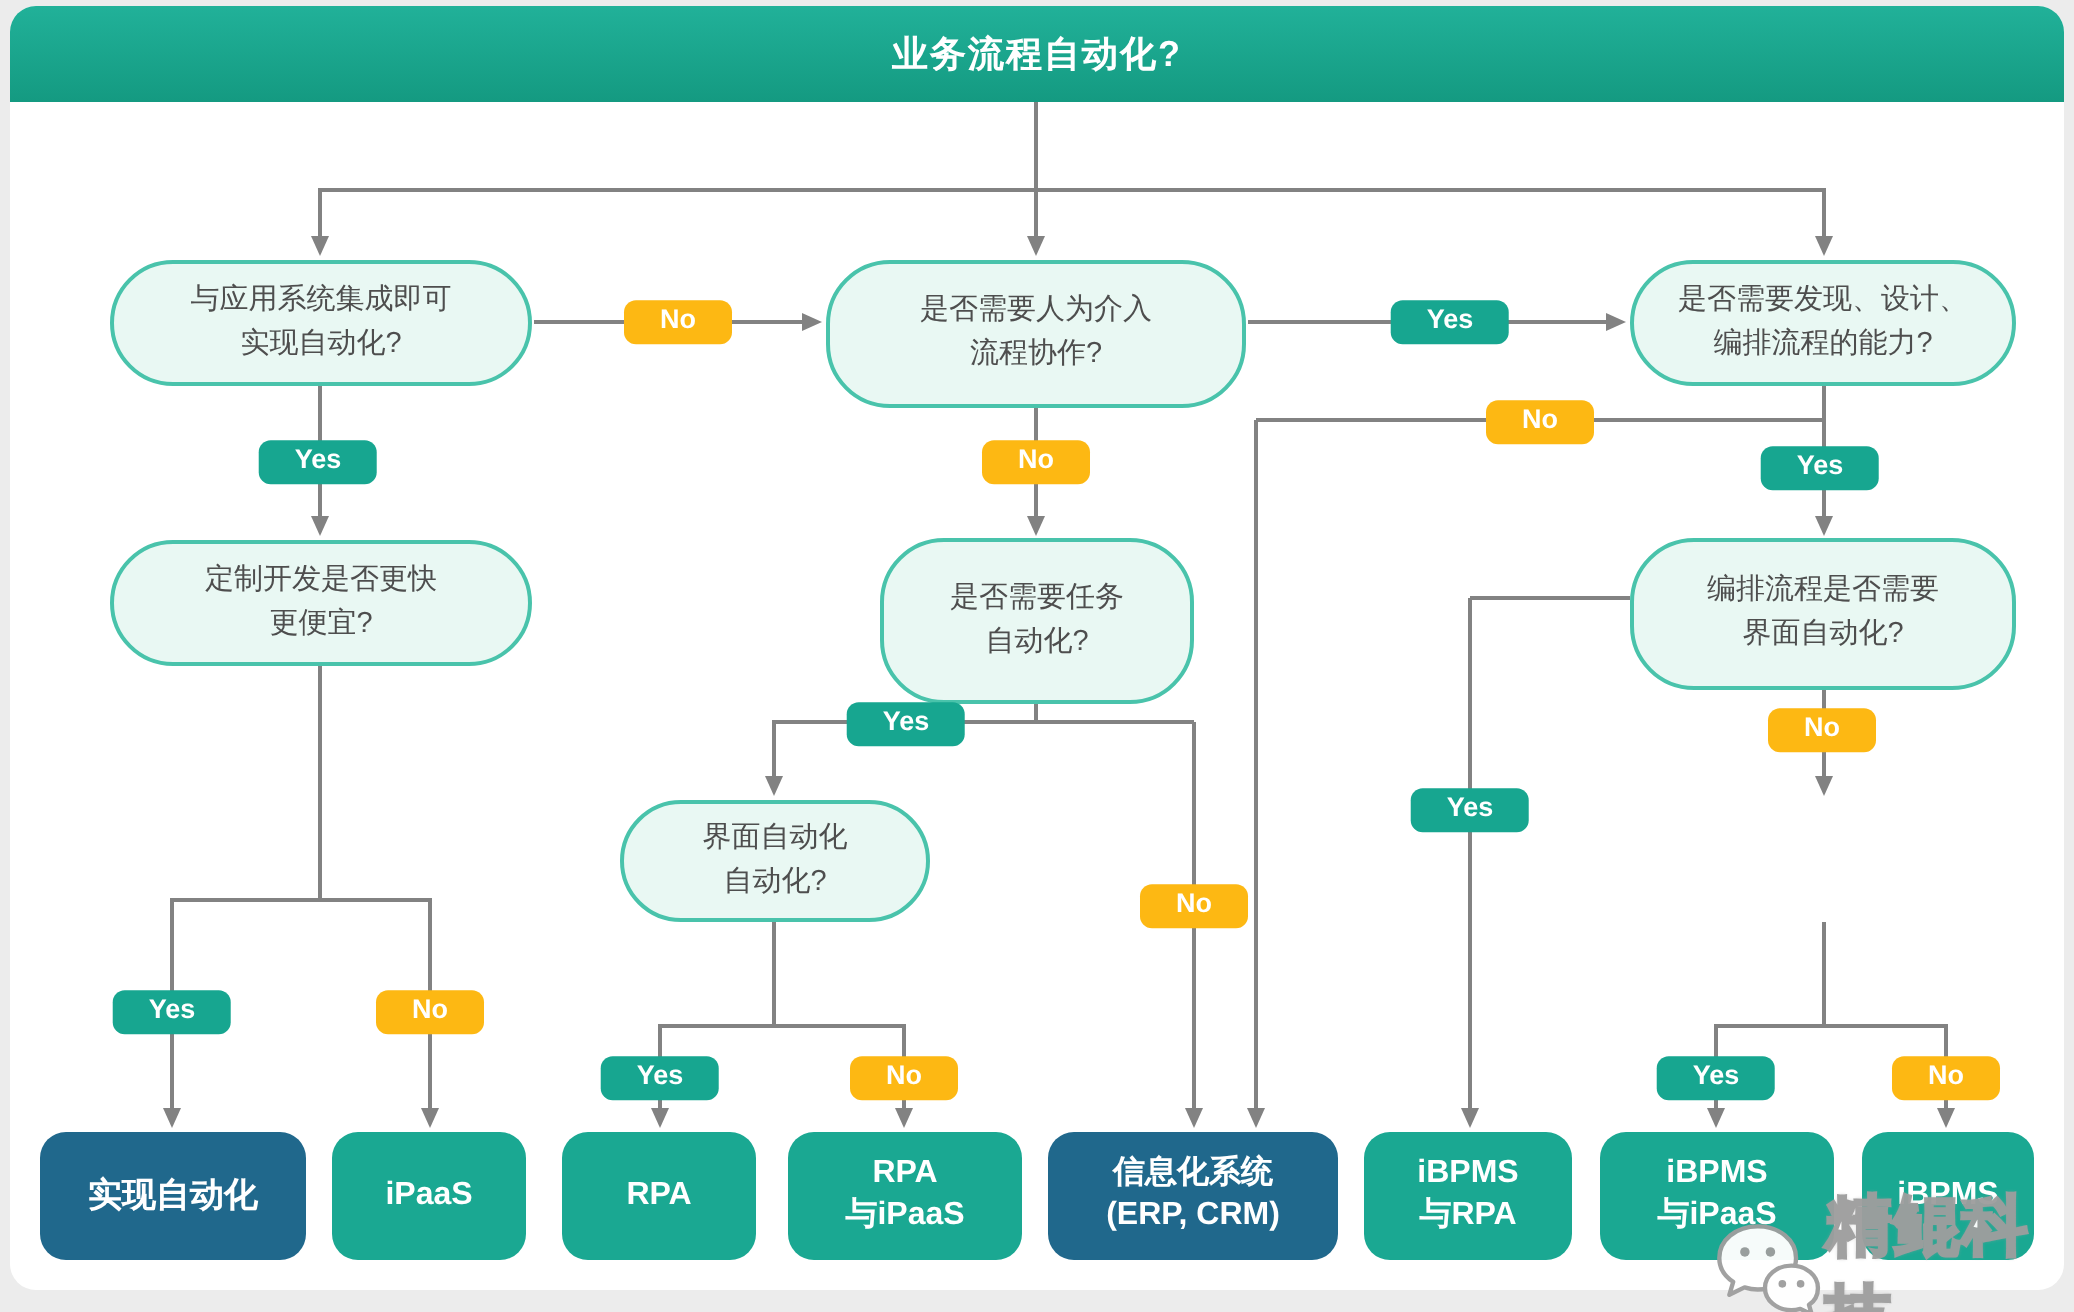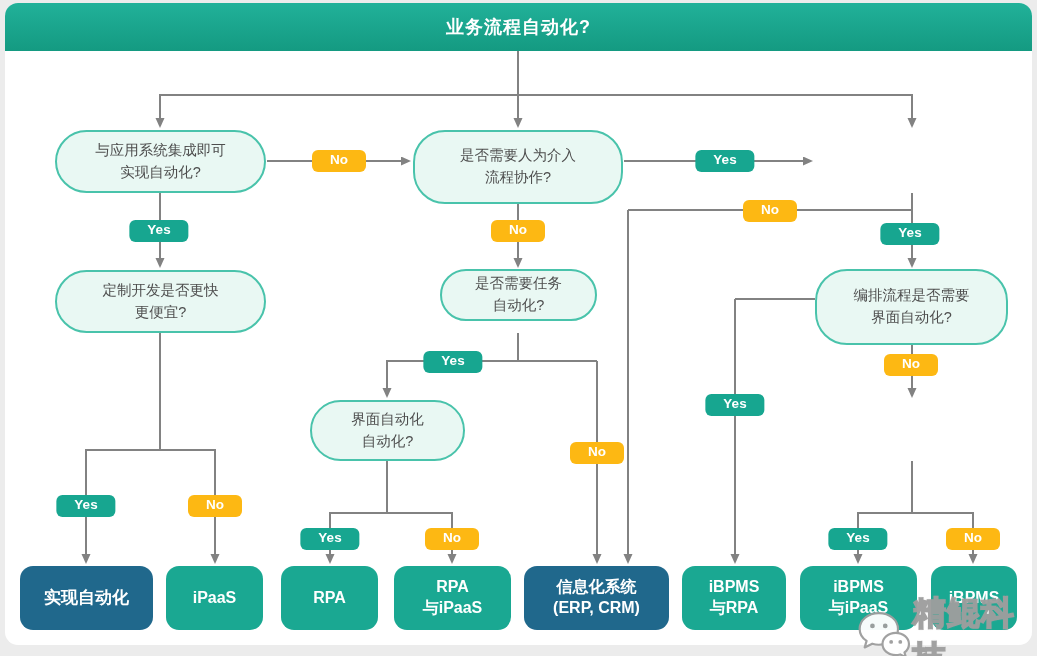--- a/index.html
+++ b/index.html
@@ -70,23 +70,25 @@
     <path class="ln" marker-end="url(#arrow)" d="M912,331 V390"></path>
     <path class="ln" d="M912,461 V513 M857,513 H974"></path>
     <path class="ln" marker-end="url(#arrow)" d="M858,513 V556"></path>
     <path class="ln" marker-end="url(#arrow)" d="M973,513 V556"></path>
   </svg>
 
   <div class="qnode" style="left:55px;top:130px;width:211px;height:63px;">与应用系统集成即可
 实现自动化?</div>
   <div class="qnode" style="left:413px;top:130px;width:210px;height:74px;">是否需要人为介入
 流程协作?</div>
+  <div class="qnode" style="left:815px;top:130px;width:193px;height:63px;">是否需要发现、设计、
+编排流程的能力?</div>
   <div class="qnode" style="left:55px;top:270px;width:211px;height:63px;">定制开发是否更快
 更便宜?</div>
-  <div class="qnode" style="left:440px;top:269px;width:157px;height:52px;">是否需要任务
+  <div class="qnode" style="left:440px;top:269px;width:157px;height:83px;">是否需要任务
 自动化?</div>
   <div class="qnode" style="left:310px;top:400px;width:155px;height:61px;">界面自动化
 自动化?</div>
   <div class="qnode" style="left:815px;top:269px;width:193px;height:76px;">编排流程是否需要
 界面自动化?</div>
 
   <div class="result blue" style="left:20px;top:566px;width:133px;height:64px;font-size:17px;">实现自动化</div>
   <div class="result teal" style="left:166px;top:566px;width:97px;height:64px;">iPaaS</div>
   <div class="result teal" style="left:281px;top:566px;width:97px;height:64px;">RPA</div>
   <div class="result teal" style="left:394px;top:566px;width:117px;height:64px;">RPA

